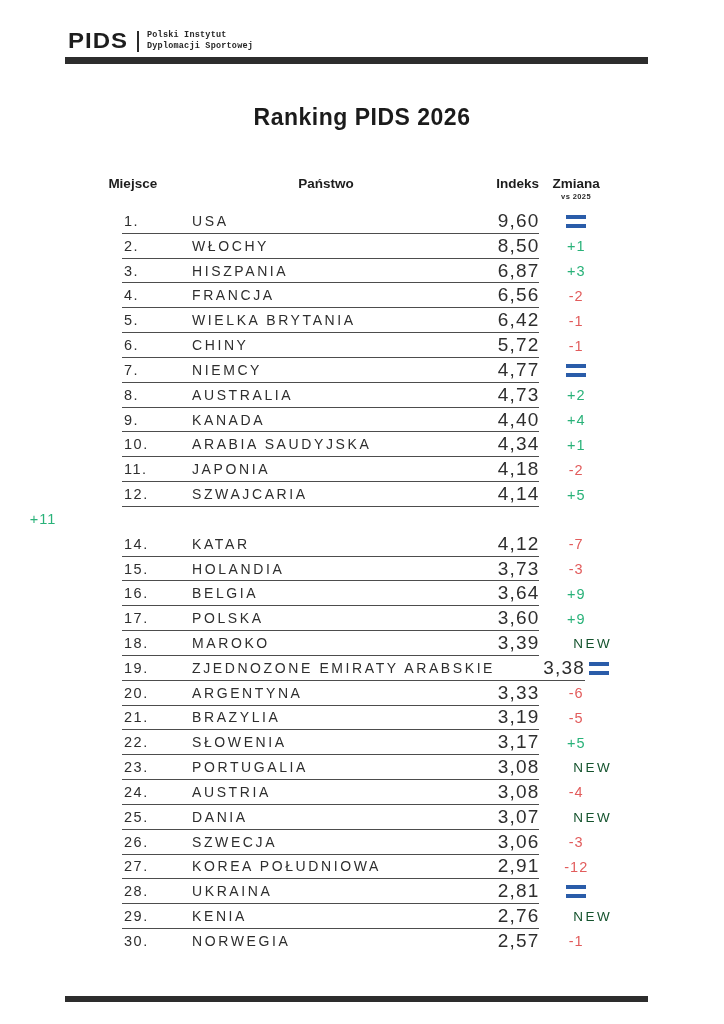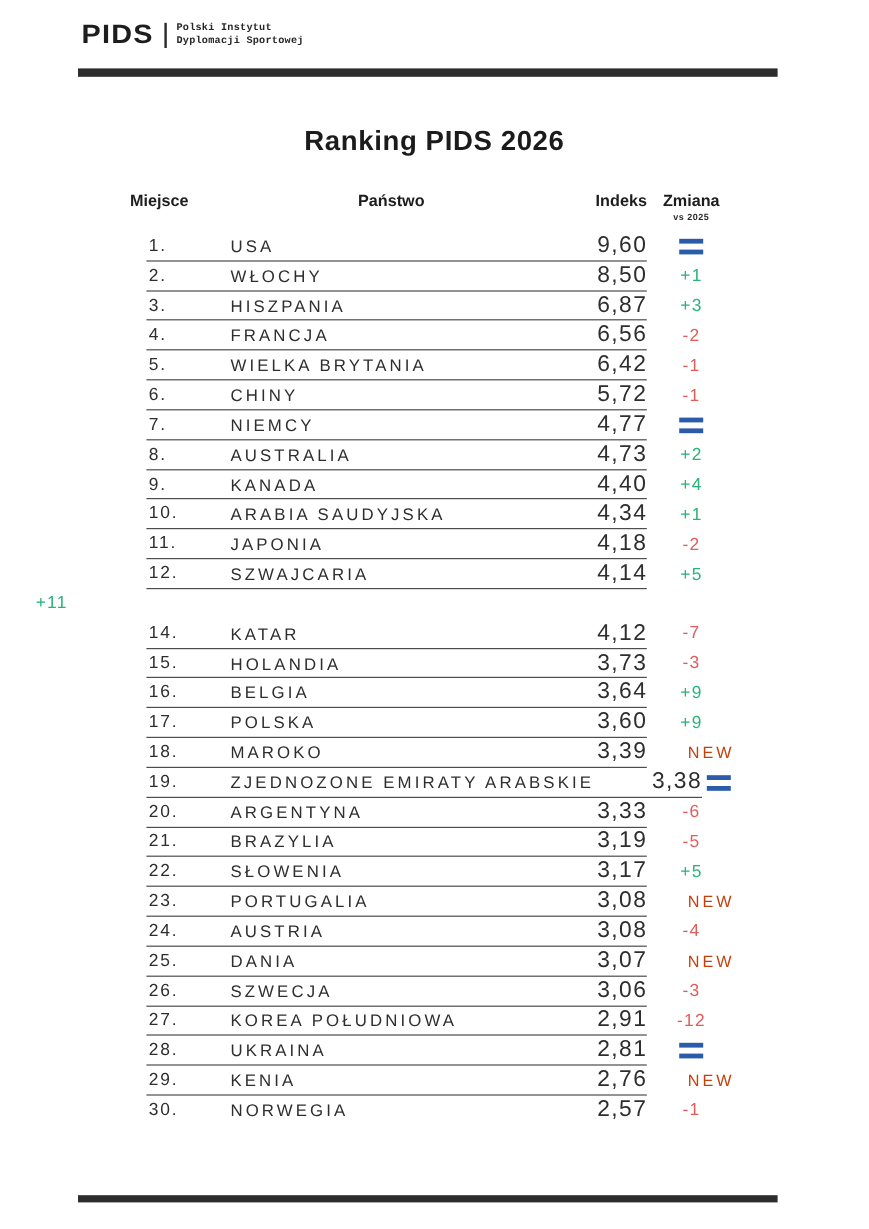--- a/index.html
+++ b/index.html
@@ -15,21 +15,21 @@
   body {
     width: 724px; height: 1024px;
     background: #ffffff;
     font-family: "Liberation Sans", sans-serif;
     color: var(--ink);
     position: relative;
     overflow: hidden;
   }
 
   
-  .logo { position: absolute; left: 68px; top: 17px; display: flex; align-items: center; }
+  .logo { position: absolute; left: 68px; top: 29px; display: flex; align-items: center; }
   .logo-text {
     font-size: 24px; font-weight: 800; letter-spacing: 1px;
     color: #1d1d1d; line-height: 1; transform: scaleY(0.92);
   }
   .logo-divider { width: 2px; height: 21px; background: #2a2a2a; margin: 0 8px 0 9px; }
   .logo-org {
     font-family: Liberation Mono, monospace;
     font-size: 8.5px; font-weight: 700; color: #262626; line-height: 1.3;
     letter-spacing: 0.2px;
   }
@@ -39,21 +39,21 @@
 
   
   .title {
     position: absolute; top: 97px; left: 0; width: 724px;
     text-align: center;
     font-size: 23px; font-weight: 800; letter-spacing: 0.5px;
     color: #1b1b1b; line-height: 40px;
   }
 
   
-  .table { position: absolute; top: 160px; left: 0; width: 613px; }
+  .table { position: absolute; top: 176px; left: 0; width: 613px; }
 
   .thead { display: flex; margin-left: 107px; font-weight: 700; font-size: 13.5px; color: #1d1d1d; }
   .th-rank    { width: 60px;  text-align: center; }
   .th-country { width: 390px; text-align: center; }
   .th-index   { width: 53px;  text-align: right; }
   .th-change  { width: 86px;  text-align: center; }
   .th-sub     { font-size: 7.5px; letter-spacing: 0.4px; margin-top: 1px; color: #2a2a2a; }
 
   .rows { margin-top: 8px; }
   .row { display: flex; height: 24.83px; align-items: stretch; }
@@ -65,21 +65,21 @@
   .row:not(:last-child) .row-main { border-bottom: 1px solid var(--line); }
   .cell-rank    { font-size: 14.5px; letter-spacing: 1.5px; padding-left: 2px; color: #2e2e2e; }
   .cell-country { font-size: 14px; letter-spacing: 2.6px; color: #2e2e2e; white-space: nowrap; }
   .cell-index   { text-align: right; font-size: 19px; letter-spacing: 1.2px; color: #2e2e2e; }
   .row-change {
     width: 86px; display: flex; align-items: center; justify-content: center;
     font-size: 14.5px; letter-spacing: 1px;
   }
   .chg-up   { color: var(--green); }
   .chg-down { color: var(--red); }
-  .chg-new  { color: #c2410c; letter-spacing: 2.5px; font-size: 13.5px; padding-left: 33px; }
+  .chg-new  { color: #14532d; letter-spacing: 2.5px; font-size: 13.5px; padding-left: 33px; }
   .eq-icon {
     width: 20px; height: 13px;
     border-top: 4px solid var(--blue);
     border-bottom: 4px solid var(--blue);
   }
 </style>
 </head>
 <body>
 
 <div class="logo">

